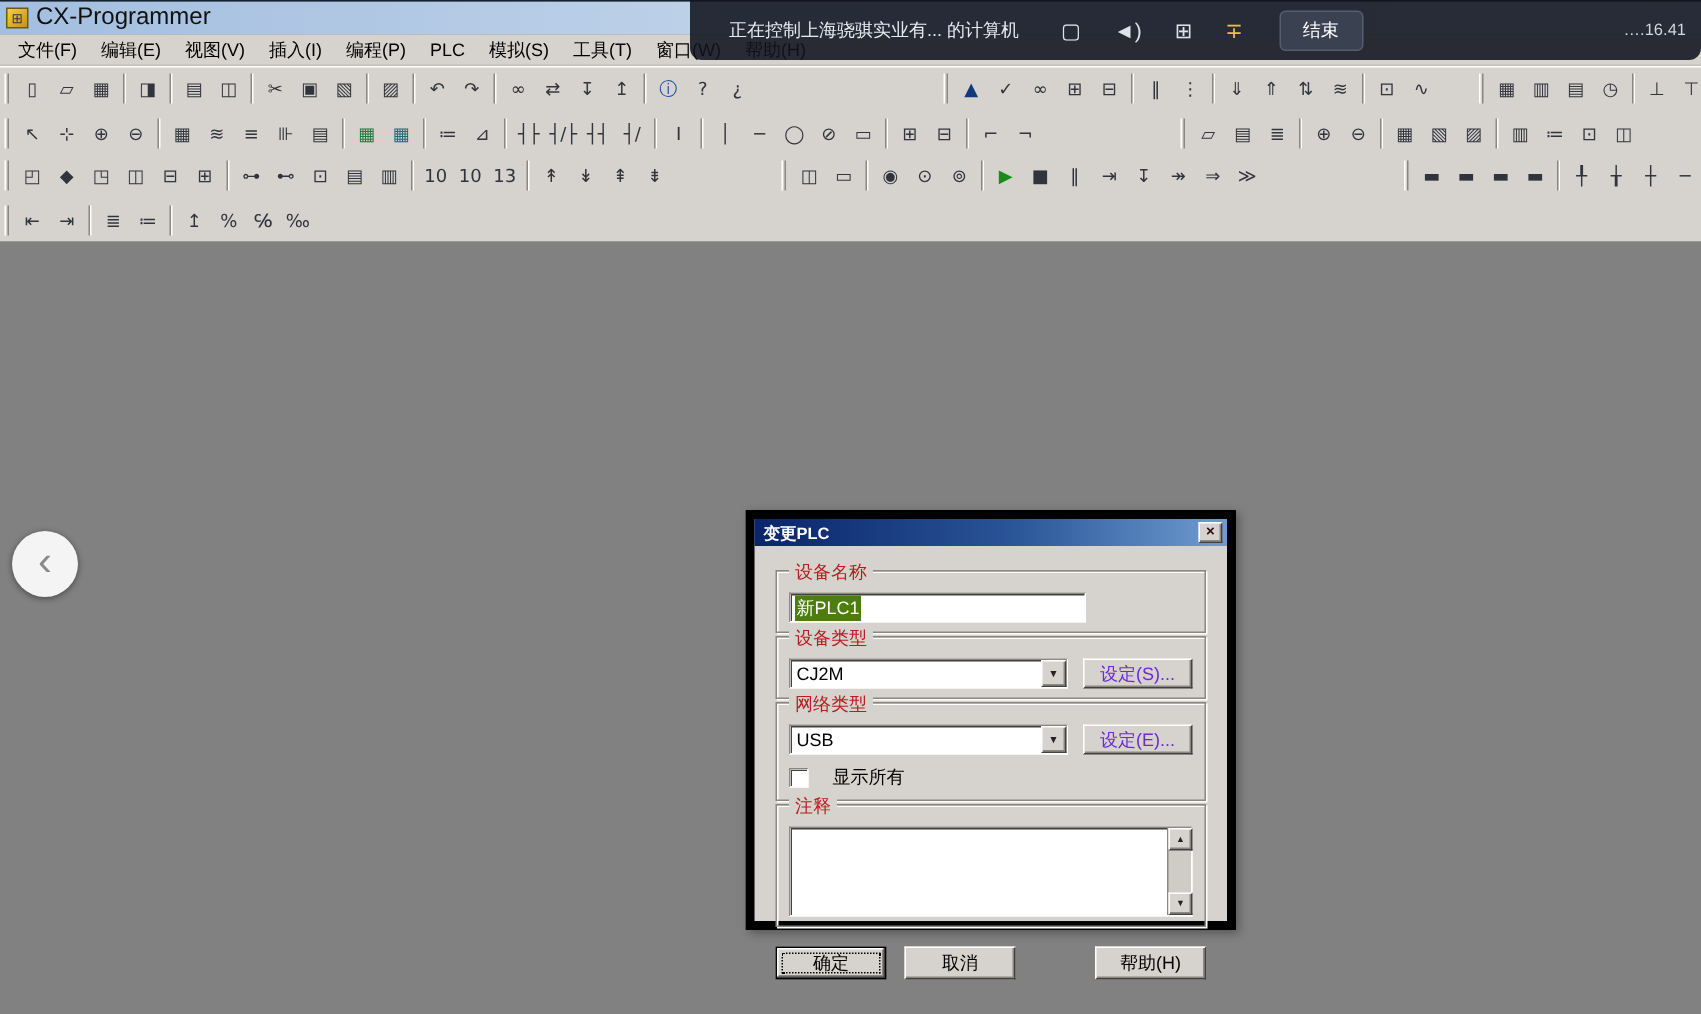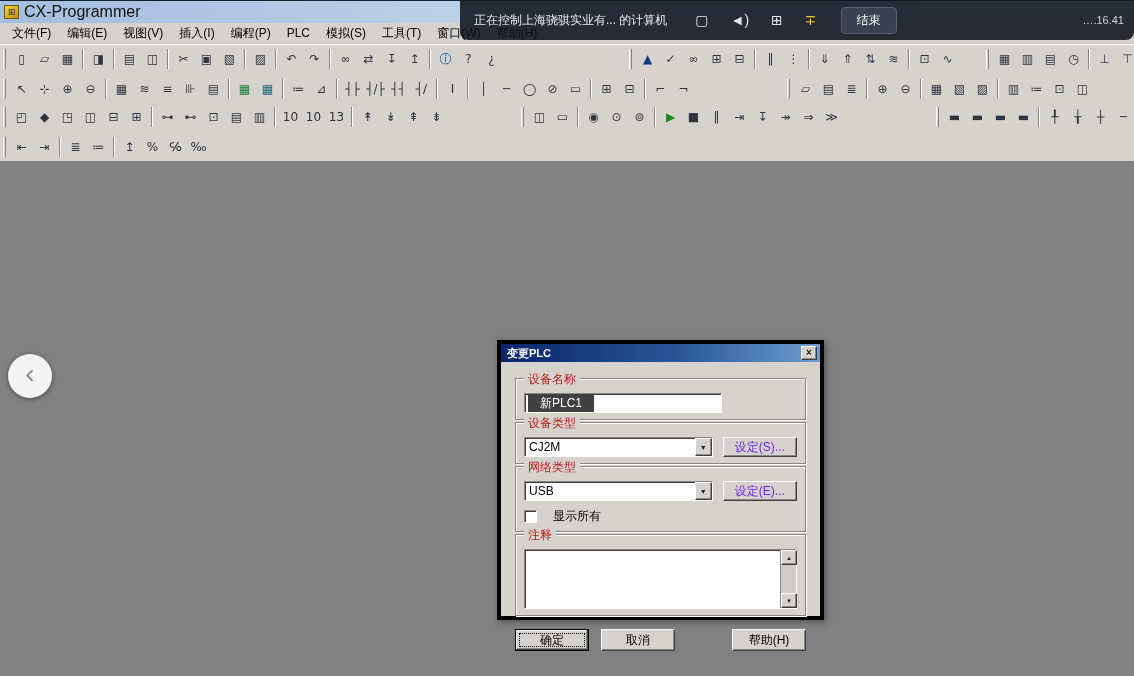--- a/index.html
+++ b/index.html
@@ -21,45 +21,45 @@
   .tb-bar { position:absolute; top:1px; display:flex; align-items:center; }
   .grip { width:3px; height:20px; border-left:1px solid #fff; border-right:1px solid #8a8780; margin:0 4px 0 1px; }
   .tb-btn { width:23px; height:22px; display:flex; align-items:center; justify-content:center; cursor:default; }
   .tb-glyph { font-size:12px; line-height:1; color:#30343c; font-family:"DejaVu Sans",sans-serif; }
   .tb-sep { width:2px; height:20px; border-left:1px solid #8a8780; border-right:1px solid #fff; margin:0 3px; }
 
   
   .workspace { position:relative; height:515px; background:#818181; }
 
   
-  .remote-bar { position:absolute; left:460px; top:0; width:674px; height:40px; background:rgba(16,19,30,0.88); border-radius:0 0 8px 8px; display:flex; align-items:center; padding:0 10px 0 14px; z-index:50; }
+  .remote-bar { position:absolute; left:460px; top:0; width:674px; height:40px; background:rgba(16,19,30,0.88); border-radius:0 0 8px 8px; display:flex; align-items:center; padding:0 10px 0 26px; z-index:50; }
   .remote-title { color:#e8eaf0; font-size:12px; white-space:nowrap; overflow:hidden; max-width:230px; }
   .remote-icons { display:flex; align-items:center; gap:22px; margin-left:28px; }
   .ric { color:#dfe3ea; font-size:14px; cursor:default; }
   .end-btn { margin-left:24px; background:#3a4150; color:#fff; font-size:12px; padding:4px 15px; border-radius:4px; border:1px solid #555d6e; cursor:default; white-space:nowrap; }
   .remote-ip { margin-left:auto; color:#cfd4de; font-size:11px; white-space:nowrap; }
 
   
   .back-circle { position:absolute; left:8px; top:354px; width:44px; height:44px; background:#f4f4f4; border-radius:50%; box-shadow:0 1px 4px rgba(0,0,0,0.45); display:flex; align-items:center; justify-content:center; z-index:60; cursor:default; }
   .back-glyph { font-size:28px; color:#8a8a8a; margin-top:-4px; }
 
   
   .raised { background:#d6d3ce; border-top:1px solid #fff; border-left:1px solid #fff; border-right:1px solid #404040; border-bottom:1px solid #404040; box-shadow:inset -1px -1px 0 #8a8780; }
   .sunken { background:#fff; border-top:1px solid #8a8780; border-left:1px solid #8a8780; border-right:1px solid #fff; border-bottom:1px solid #fff; box-shadow:inset 1px 1px 0 #404040; }
 
   
-  .dialog { position:absolute; left:497px; top:340px; width:327px; height:280px; background:#d6d3ce; border:4px solid #000000; box-shadow:2px 2px 6px rgba(0,0,0,0.35); z-index:40; }
+  .dialog { position:absolute; left:497px; top:340px; width:327px; height:280px; background:#d6d3ce; border:6px solid #000000; box-shadow:2px 2px 6px rgba(0,0,0,0.35); z-index:40; }
   .dlg-title { height:18px; background:linear-gradient(90deg,#0a246a,#2a5598 55%,#6f9cd0); display:flex; align-items:center; padding:0 3px 0 6px; }
   .dlg-title-text { color:#fff; font-size:11px; font-weight:bold; flex:1; }
   .dlg-close { width:16px; height:14px; font-size:10px; line-height:12px; text-align:center; color:#301010; font-weight:bold; cursor:default; }
   .dlg-body { padding:6px 14px 0 14px; }
   .groupbox { position:relative; border:1px solid #8a8780; box-shadow:1px 1px 0 #fff, inset 1px 1px 0 #fff; padding:14px 8px 6px 8px; }
   .group-label { position:absolute; top:-8px; left:8px; background:#d6d3ce; padding:0 4px; font-size:12px; color:#b91c1c; }
   .field-input { width:198px; height:20px; font-size:12px; display:flex; align-items:center; padding:0 3px; }
-  .sel-text { background:#404040; color:#fff; padding:0 12px; }
+  .sel-text { background:#4d7c0f; color:#fff; padding:0 1px; }
   .combo { width:198px; height:20px; display:flex; align-items:stretch; }
   .combo-text { flex:1; font-size:12px; display:flex; align-items:center; padding:0 4px; color:#000; }
   .combo-btn { width:17px; display:flex; align-items:center; justify-content:center; font-size:7px; color:#222; cursor:default; }
   .settings-btn { width:78px; height:20px; font-size:12px; color:#6d28d9; display:flex; align-items:center; justify-content:center; margin-left:10px; cursor:default; }
   .row-flex { display:flex; align-items:center;justify-content:flex-end; }
   .checkbox-row { display:flex; align-items:center; margin-top:7px;gap:10px; }
   .checkbox { width:13px; height:13px; margin-right:6px; cursor:default; }
   .checkbox-label { font-size:12px; color:#000; }
   .comment-area { display:flex; height:60px; }
   .comment-text { flex:1; font-size:12px; padding:2px; }

